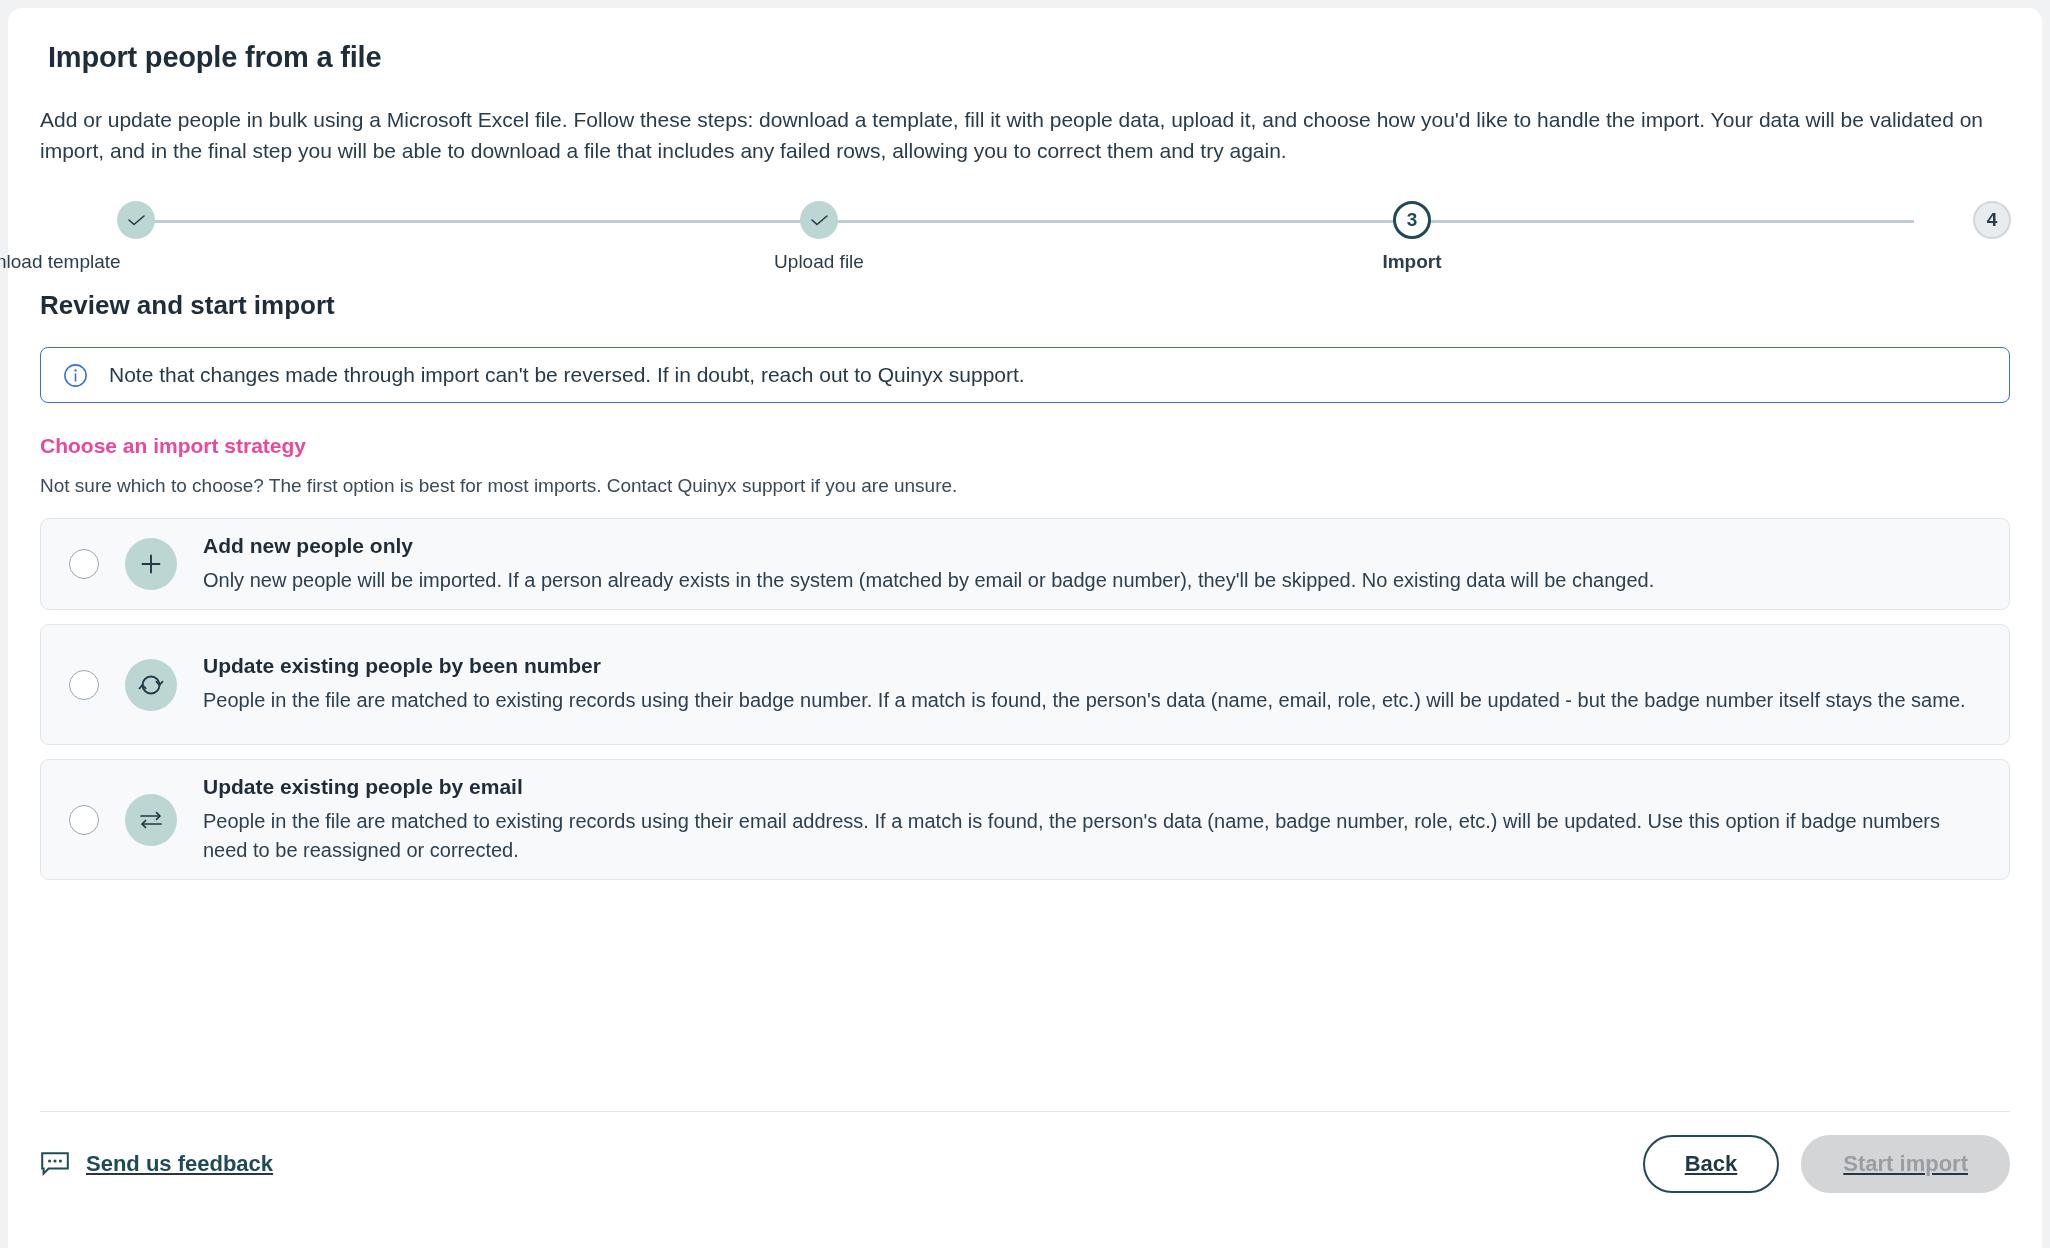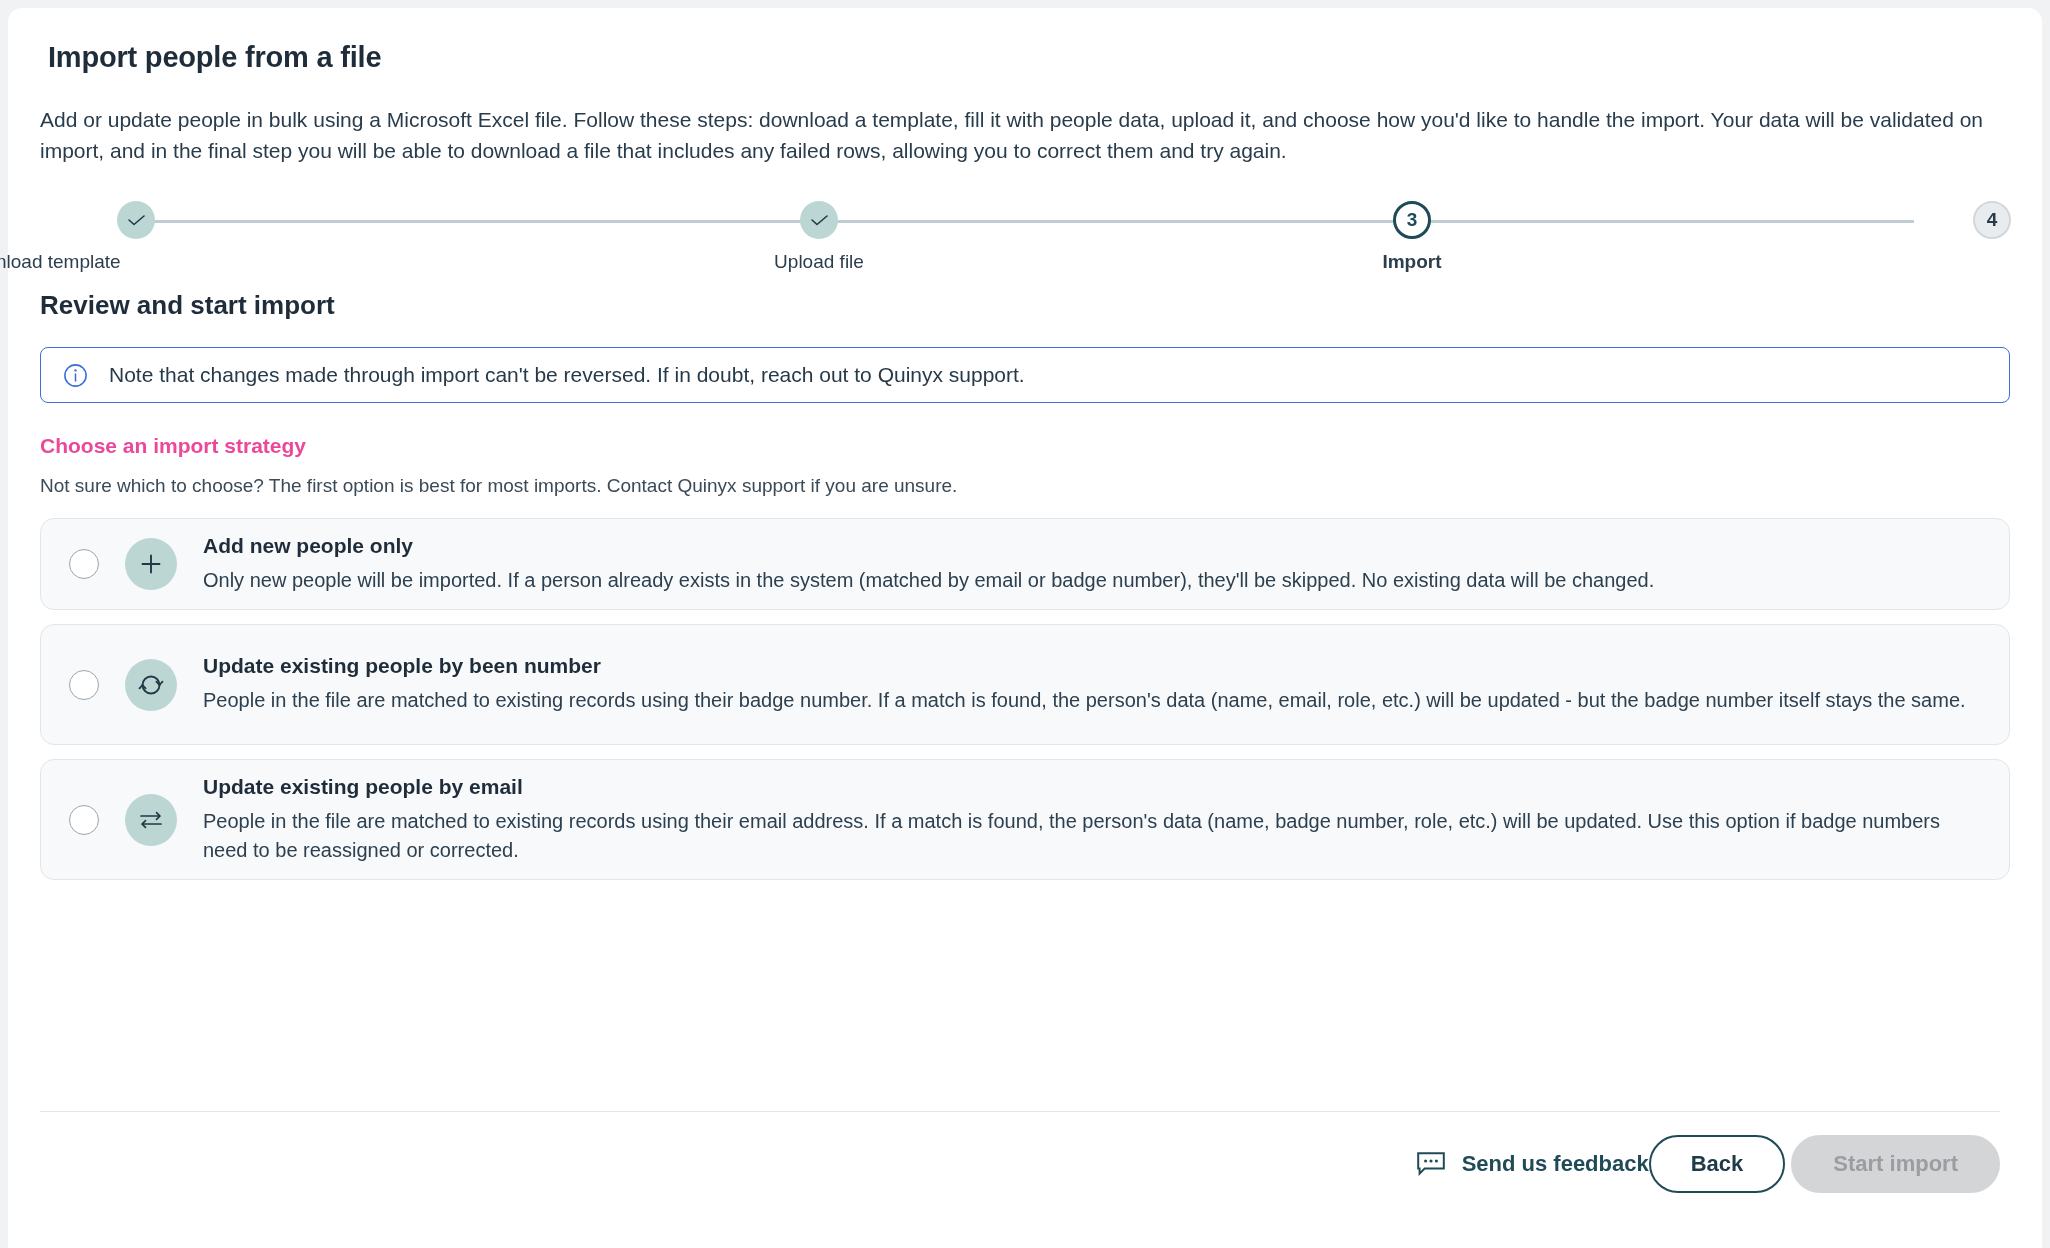--- a/index.html
+++ b/index.html
@@ -142,21 +142,21 @@
     margin: 31px 0 0 0;
   }
   .strategy-sub {
     font-size: 19px;
     color: #3a4a57;
     margin: 17px 0 0 0;
   }
   .option-list { margin-top: 21px; }
   .option-card {
     border: 1.4px solid #e2e6ea;
-    border-radius: 14px;
+    border-radius: 9px;
     background: #f8f9fa;
     display: flex;
     align-items: center;
     padding: 12px 28px;
     margin-bottom: 14px;
     min-height: 92px;
   }
   .option-card.tall { min-height: 121px; }
   .opt-radio {
     width: 30px;
@@ -191,40 +191,41 @@
     line-height: 1.42;
     color: #2d4050;
     margin: 8px 0 0 0;
     max-width: 1775px;
   }
 
   
   .footer {
     position: absolute;
     left: 32px;
-    right: 42px;
+    right: 32px;
     bottom: 33px;
     border-top: 1.4px solid #e4e7ea;
     height: 104px;
     display: flex;
     align-items: center;
-    justify-content: flex-end;
+    justify-content: space-between;
+    text-decoration: underline;
   }
   .feedback {
     display: flex;
     align-items: center;
     gap: 16px;
     cursor: pointer;
   }
   .feedback-label {
     font-size: 22px;
     font-weight: 700;
     color: #1f4b57;
   }
-  .footer-actions { display: flex; align-items: center; gap: 6px; }
+  .footer-actions { display: flex; align-items: center; gap: 22px; }
   .btn {
     border-radius: 999px;
     font-size: 22px;
     font-weight: 700;
     height: 58px;
     padding: 0 40px;
     display: flex;
     align-items: center;
     justify-content: center;
     cursor: pointer;

